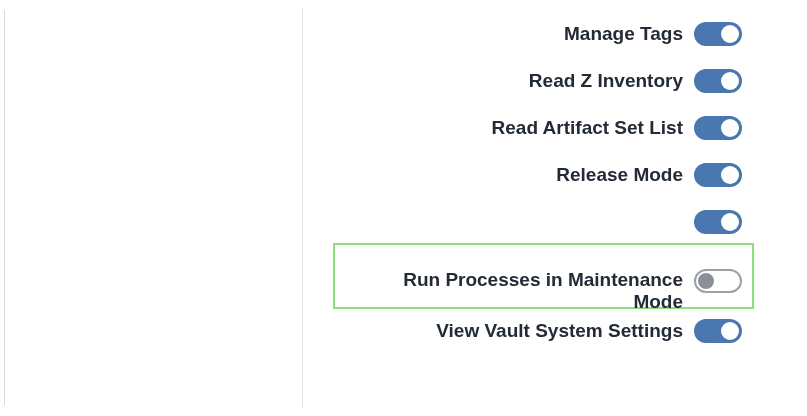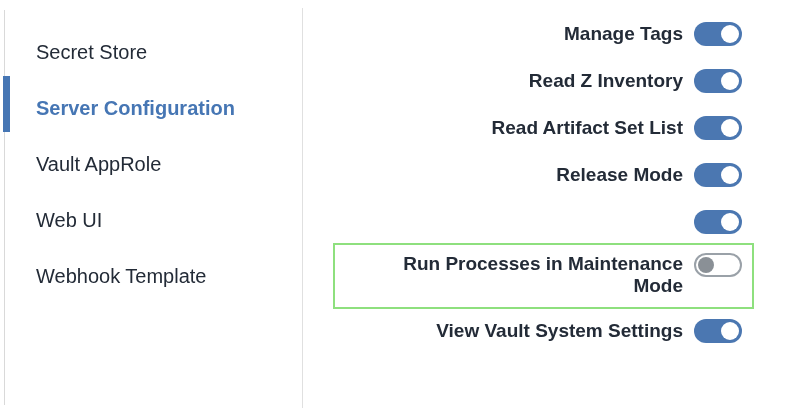--- a/index.html
+++ b/index.html
@@ -57,21 +57,21 @@
     text-align: right;
     line-height: 22px;
     max-width: 305px;
   }
   .prow.highlighted {
     border: 2px solid #8ee07e;
     height: 66px;
     margin-top: -2px;
     margin-bottom: -2px;
     align-items: flex-start;
-    padding-top: 8px;
+    padding-top: 24px;
     padding-right: 10px;
   }
 
   
   .toggle {
     width: 48px; height: 24px;
     border-radius: 12px;
     flex: none;
     position: relative;
     cursor: pointer;
@@ -93,37 +93,20 @@
     background: #8a9096;
   }
 </style>
 </head>
 <body>
 
 <div class="screen">
 
   <div class="sidebar">
     <div class="rail"></div>
-    <nav class="side-items">
-      <div class="side-item">
-        <span>Secret Store</span>
-      </div>
-      <div class="side-item active">
-        <span>Server Configuration</span>
-      </div>
-      <div class="side-item">
-        <span>Vault AppRole</span>
-      </div>
-      <div class="side-item">
-        <span>Web UI</span>
-      </div>
-      <div class="side-item">
-        <span>Webhook Template</span>
-      </div>
-    </nav>
   </div>
 
   <div class="divider"></div>
 
   <main class="perm-list">
     <div class="prow">
       <span class="plabel">Manage Tags</span>
       <span class="toggle on"></span>
     </div>
     <div class="prow">

